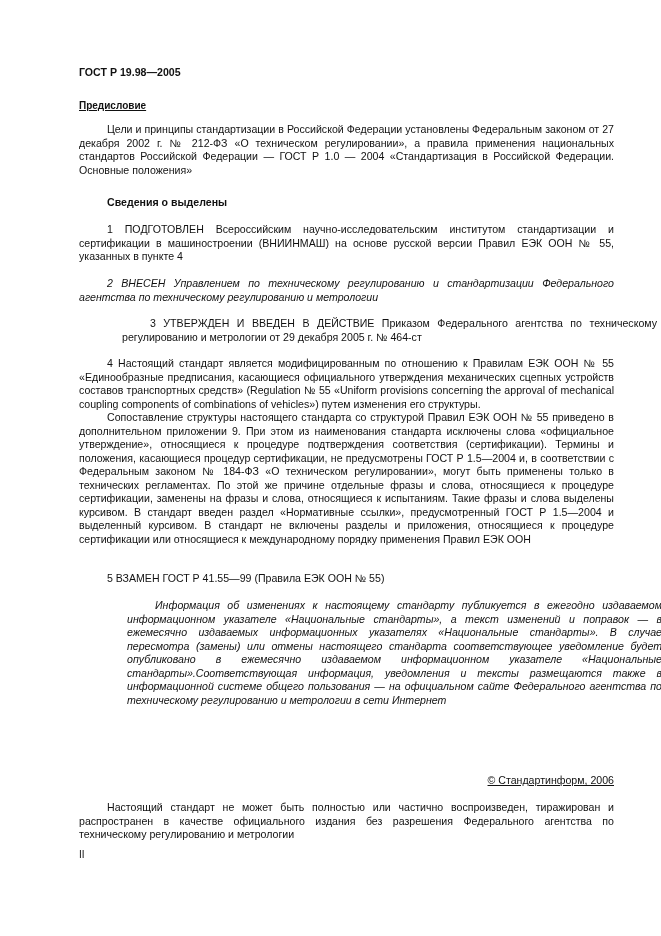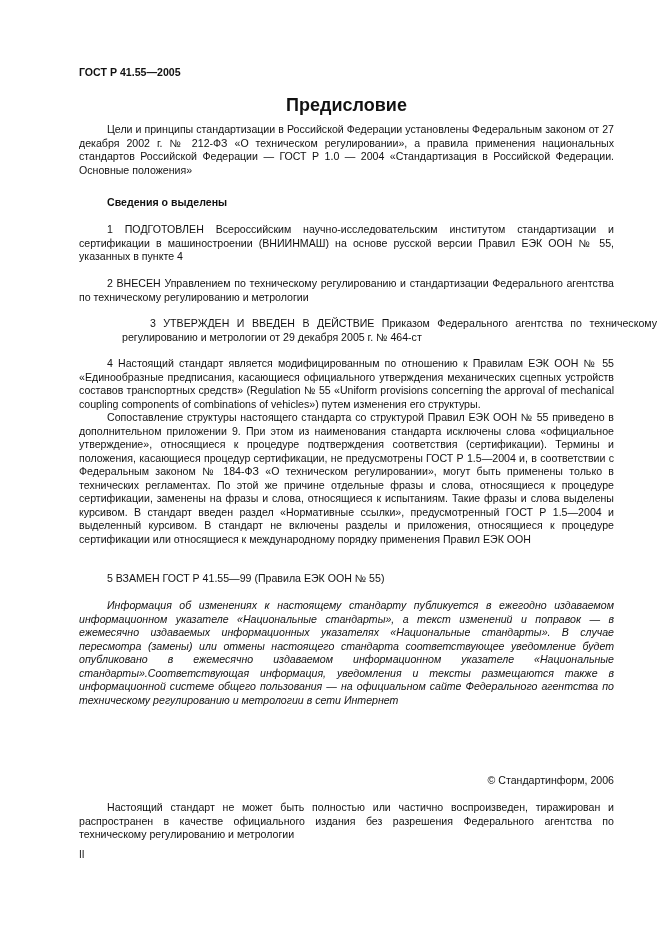--- a/index.html
+++ b/index.html
@@ -1,45 +1,45 @@
 <!DOCTYPE html>
 <html><head>
 <meta charset="utf-8">
 <style>
   html, body { margin: 0; padding: 0; background: #ffffff; }
   body { width: 661px; height: 936px; position: relative; overflow: hidden;
          font-family: "Liberation Sans", sans-serif; color: #111; font-size: 10.6px; line-height: 13.5px; }
   .page { position: absolute; left: 79px; top: 0; width: 535px; }
   .abs { position: absolute; left: 0; width: 535px; }
   .std-code { font-weight: bold; font-size: 10.6px; top: 66px; }
-  .title { text-align: center; font-weight: bold; font-size: 18px; top: 99px; }
+  .title { text-align: left; font-weight: bold; font-size: 10px; top: 99px; text-decoration: underline; }
   p { margin: 0; text-align: justify; text-indent: 28px; }
   .sub { font-weight: bold; top: 196px; text-indent: 28px; }
-  .italic { font-style: italic; }
+  .italic { font-style: italic; margin-left: 48px; }
   .right { text-align: right; text-indent: 0; }
   .pagenum { top: 848px; font-size: 10px; }
 </style>
 </head>
 <body>
 
 <div class="page">
-  <div class="abs std-code">ГОСТ Р 41.55—2005</div>
+  <div class="abs std-code">ГОСТ Р 19.98—2005</div>
   <div class="abs title">Предисловие</div>
 
   <p class="abs" style="top:123px;">Цели и принципы стандартизации в Российской Федерации установлены Федеральным законом от 27 декабря 2002 г. № 212-ФЗ «О техническом регулировании», а правила применения национальных стандартов Российской Федерации — ГОСТ Р 1.0 — 2004 «Стандартизация в Российской Федерации. Основные положения»</p>
 
   <div class="abs sub">Сведения о выделены</div>
 
   <p class="abs" style="top:223px;">1  ПОДГОТОВЛЕН Всероссийским научно-исследовательским институтом стандартизации и сертификации в машиностроении (ВНИИНМАШ) на основе русской версии Правил ЕЭК ООН № 55, указанных в пункте 4</p>
-  <p class="abs" style="top:277px;">2  ВНЕСЕН Управлением по техническому регулированию и стандартизации Федерального агентства по техническому регулированию и метрологии</p>
+  <p class="abs" style="top:277px;font-style:italic;">2  ВНЕСЕН Управлением по техническому регулированию и стандартизации Федерального агентства по техническому регулированию и метрологии</p>
   <p class="abs" style="top:317px;margin-left:43px;">3  УТВЕРЖДЕН И ВВЕДЕН В ДЕЙСТВИЕ Приказом Федерального агентства по техническому регулированию и метрологии от 29 декабря 2005 г. № 464-ст</p>
   <p class="abs" style="top:357px;">4  Настоящий стандарт является модифицированным по отношению к Правилам ЕЭК ООН № 55 «Единообразные предписания, касающиеся официального утверждения механических сцепных устройств составов транспортных средств» (Regulation № 55 «Uniform provisions concerning the approval of mechanical coupling components of combinations of vehicles») путем изменения его структуры.</p>
   <p class="abs" style="top:411px;">Сопоставление структуры настоящего стандарта со структурой Правил ЕЭК ООН № 55 приведено в дополнительном приложении 9. При этом из наименования стандарта исключены слова «официальное утверждение», относящиеся к процедуре подтверждения соответствия (сертификации). Термины и положения, касающиеся процедур сертификации, не предусмотрены ГОСТ Р 1.5—2004 и, в соответствии с Федеральным законом № 184-ФЗ «О техническом регулировании», могут быть применены только в технических регламентах. По этой же причине отдельные фразы и слова, относящиеся к процедуре сертификации, заменены на фразы и слова, относящиеся к испытаниям. Такие фразы и слова выделены курсивом. В стандарт введен раздел «Нормативные ссылки», предусмотренный ГОСТ Р 1.5—2004  и выделенный курсивом. В стандарт не включены разделы и приложения, относящиеся к процедуре сертификации или относящиеся к международному порядку применения Правил ЕЭК  ООН</p>
   <p class="abs" style="top:572px;">5  ВЗАМЕН ГОСТ Р 41.55—99 (Правила ЕЭК ООН № 55)</p>
 
   <p class="abs italic" style="top:599px;">Информация об изменениях к настоящему стандарту публикуется в ежегодно издаваемом информационном указателе «Национальные стандарты», а текст изменений и поправок — в ежемесячно издаваемых информационных указателях «Национальные стандарты». В случае пересмотра (замены) или отмены настоящего стандарта соответствующее уведомление будет опубликовано в ежемесячно издаваемом информационном указателе «Национальные стандарты».Соответствующая информация, уведомления и тексты размещаются также в информационной системе общего пользования — на официальном сайте Федерального агентства по техническому регулированию и метрологии в сети Интернет</p>
 
-  <p class="abs right" style="top:774px;">©  Стандартинформ, 2006</p>
+  <p class="abs right" style="top:774px;text-decoration:underline;">©  Стандартинформ, 2006</p>
 
   <p class="abs" style="top:801px;">Настоящий стандарт не может быть полностью или частично воспроизведен, тиражирован и распространен в качестве официального издания без разрешения Федерального агентства по техническому регулированию и метрологии</p>
 
   <div class="abs pagenum">II</div>
 </div>
 
 </body></html>

